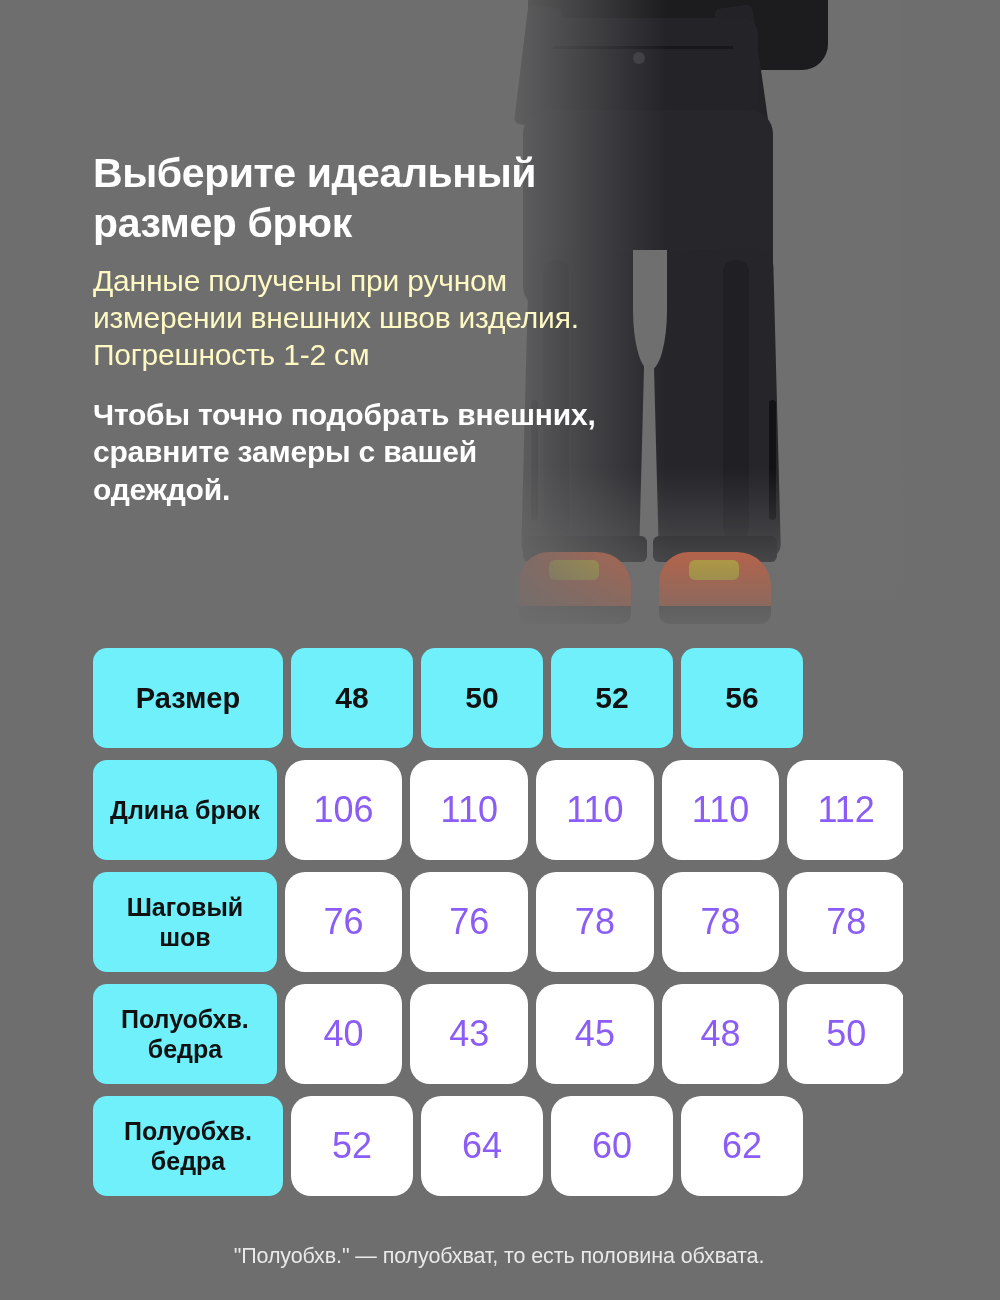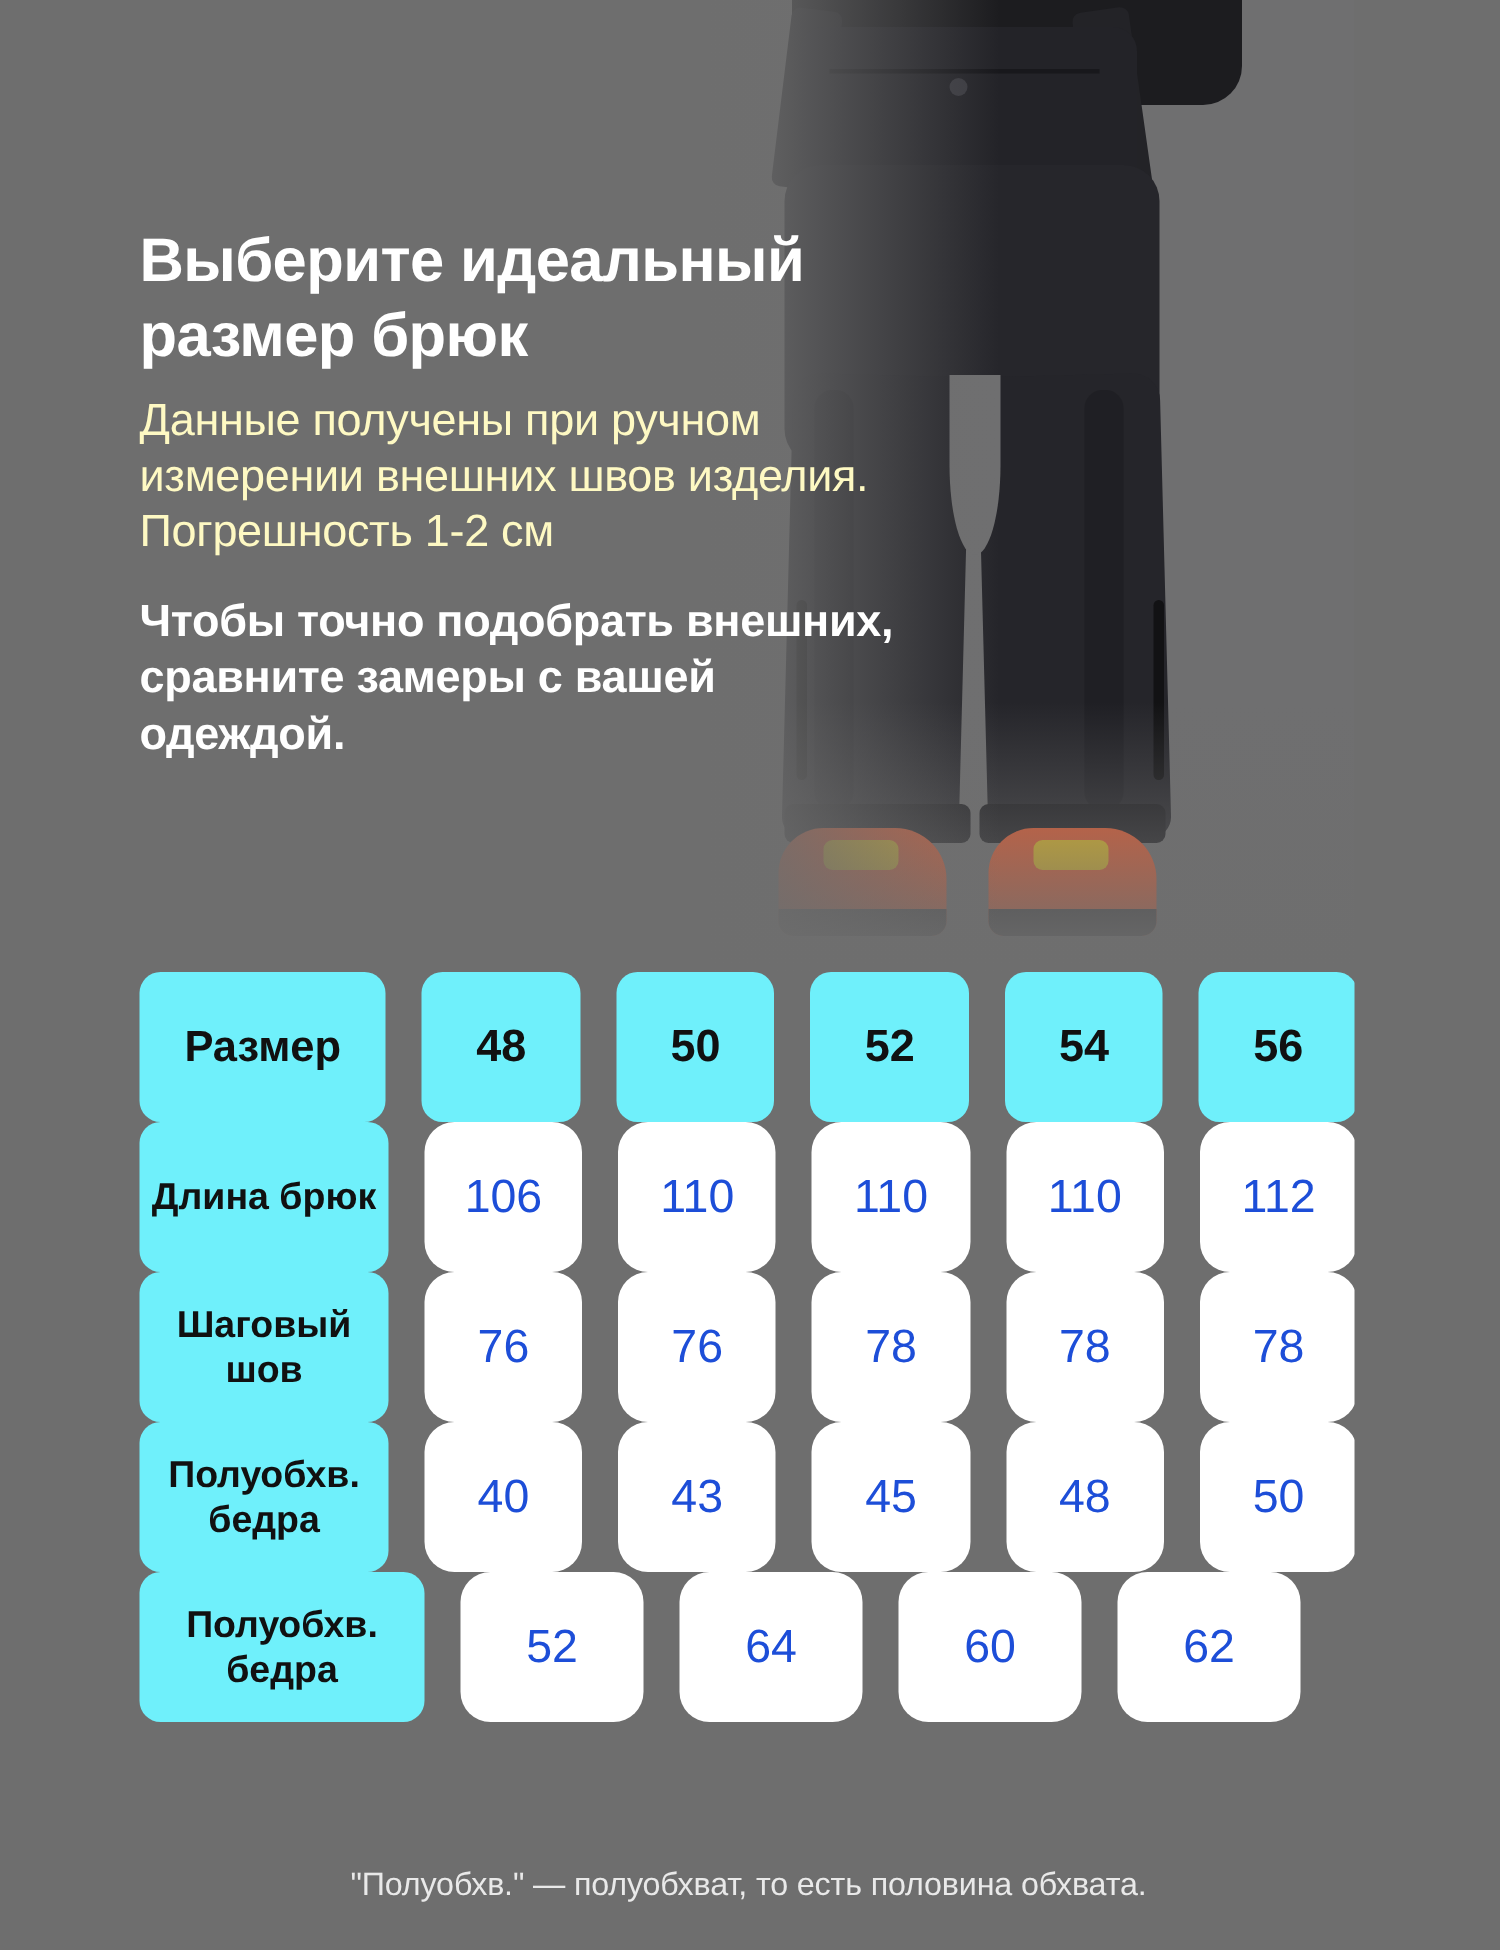--- a/index.html
+++ b/index.html
@@ -241,22 +241,22 @@
   
   .table {
     position: absolute;
     left: 93px;
     top: 648px;
     width: 812px;
     z-index: 5;
   }
   .row {
     display: flex;
-    gap: 24px;
-    margin-bottom: 0;
+    gap: 8px;
+    margin-bottom: 12px;
   }
   .cell {
     display: flex;
     align-items: center;
     justify-content: center;
     text-align: center;
     border-radius: 14px;
     box-sizing: border-box;
   }
   .head-label {
@@ -282,22 +282,22 @@
     color: #111111;
     font-size: 25px;
     font-weight: bold;
     line-height: 1.2;
     padding: 0 8px;
   }
   .val {
     width: 122px;
     height: 100px;
     background: #ffffff;
-    color: #1d4ed8;
-    font-size: 31px;
+    color: #8b5cf6;
+    font-size: 36px;
     font-weight: normal;
     border-radius: 20px;
   }
   .footnote {
     position: absolute;
     left: 0;
     top: 596px;
     width: 812px;
     text-align: center;
     color: #e9e9e9;
@@ -345,21 +345,20 @@
     <p class="note">Чтобы точно подобрать внешних, сравните замеры с вашей одеждой.</p>
   </div>
 
   <div class="table">
 
     <div class="row">
       <div class="cell head-label">Размер</div>
       <div class="cell head-size">48</div>
       <div class="cell head-size">50</div>
       <div class="cell head-size">52</div>
-      <div class="cell head-size">54</div>
       <div class="cell head-size">56</div>
     </div>
 
     <div class="row">
       <div class="cell row-label">Длина брюк</div>
       <div class="cell val">106</div>
       <div class="cell val">110</div>
       <div class="cell val">110</div>
       <div class="cell val">110</div>
       <div class="cell val">112</div>

